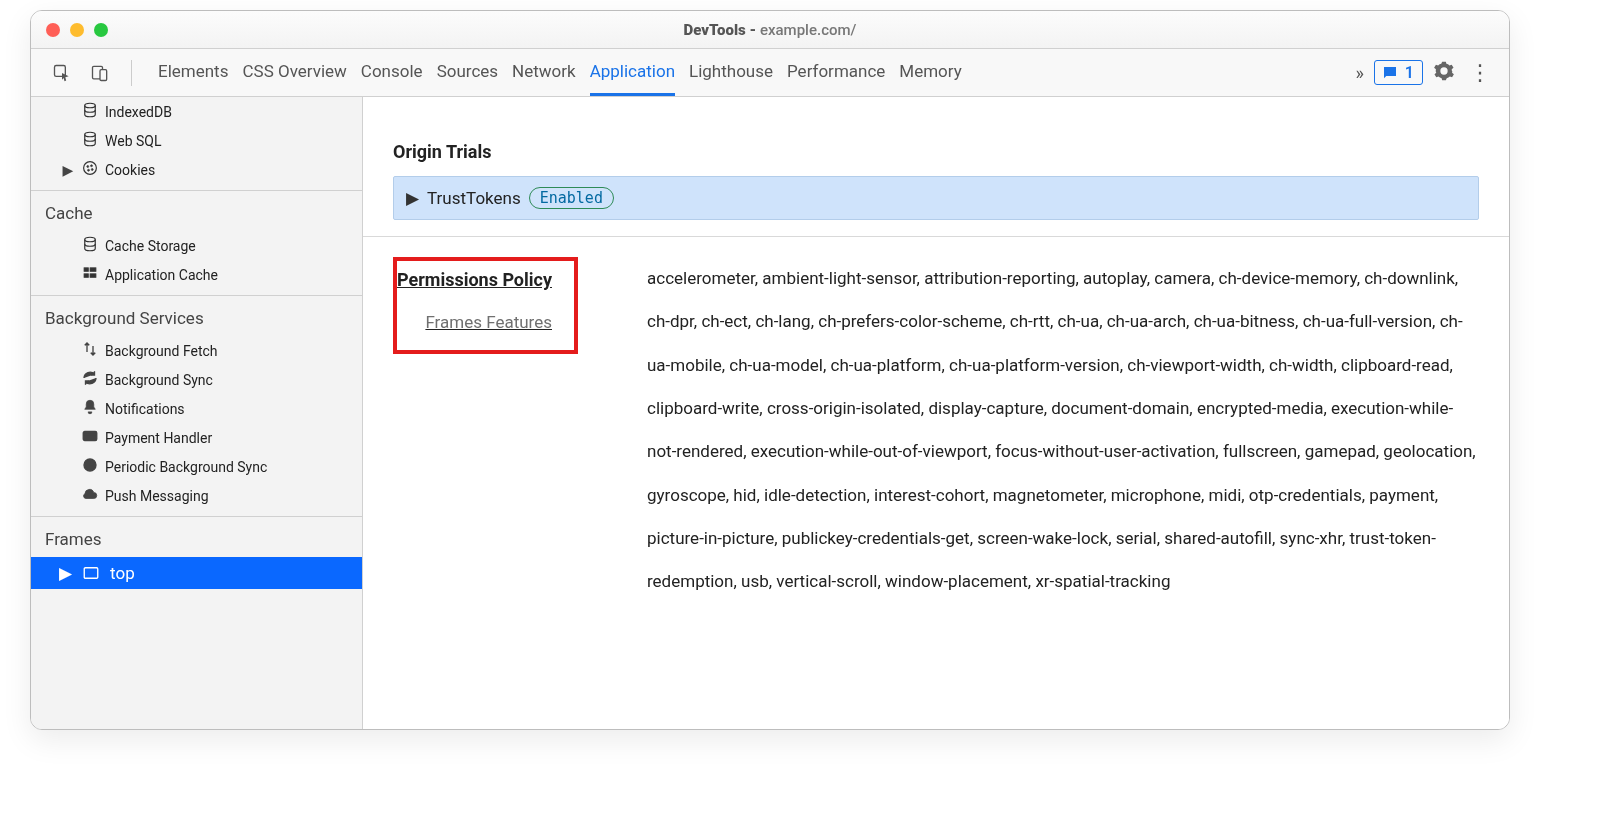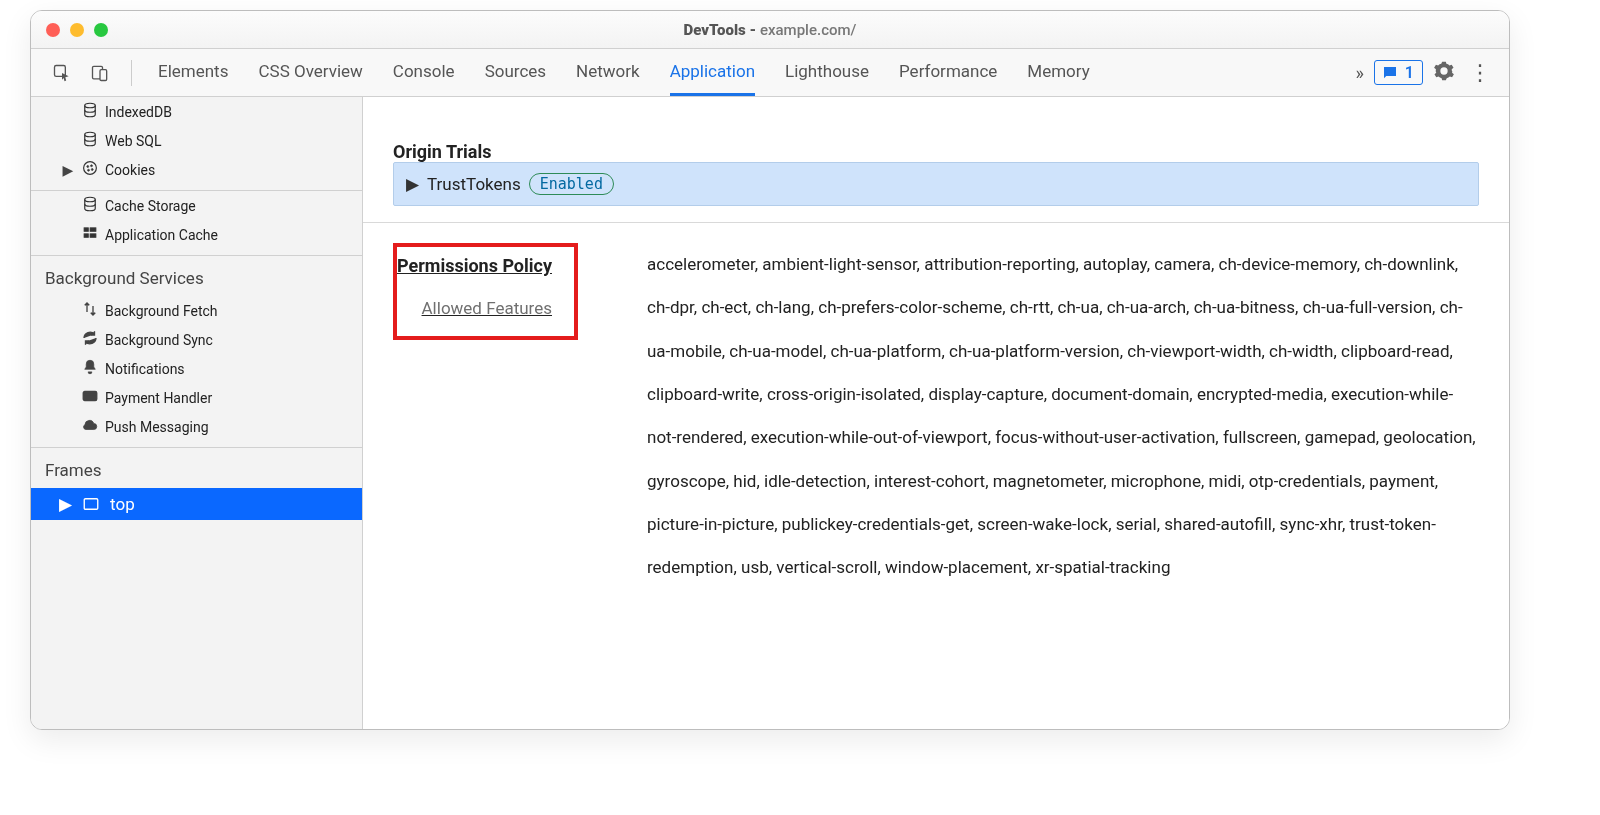--- a/index.html
+++ b/index.html
@@ -22,21 +22,21 @@
   .titlebar-title .domain { color:#777; font-weight:500; }
 
   .toolbar {
     height:48px; border-bottom:1px solid #d0d0d0; background:#f8f8f8;
     display:flex; align-items:center; padding:0 6px;
   }
   .tb-left{ display:flex; align-items:center; gap:4px; padding:0 8px; }
   .tb-icon{ width:34px; height:34px; display:flex; align-items:center; justify-content:center; color:#555; border-radius:4px;}
   .tb-icon svg{width:20px;height:20px;stroke:#555;fill:none;stroke-width:1.6;}
   .tb-divider{ width:1px; height:26px; background:#ccc; margin:0 10px; }
-  .tabs { display:flex; align-items:stretch; gap:30px; flex:1; height:100%; padding-left:8px;}
+  .tabs { display:flex; align-items:stretch; gap:14px; flex:1; height:100%; padding-left:8px;}
   .tab { display:flex; align-items:center; font-size:17px; color:#555; height:100%; border-bottom:3px solid transparent; }
   .tab.active { color:#1a73e8; border-bottom-color:#1a73e8; }
   .tb-right{ display:flex; align-items:center; gap:10px; padding-right:8px;}
   .more-chev{color:#555; font-size:18px;}
   .issues-badge{ display:flex; align-items:center; gap:6px; border:1px solid #1a73e8; color:#1a73e8; padding:2px 8px 2px 6px; border-radius:3px; font-weight:600;}
   .issues-badge svg{width:18px;height:18px;fill:#1a73e8;}
   .gear, .kebab { color:#555; }
   .gear svg{width:22px;height:22px;fill:#666;}
   .kebab{font-size:22px; padding:0 4px;}
 
@@ -49,21 +49,21 @@
   .tree-item .caret{ width:14px; text-align:center; color:#444;}
   .tree-item svg{width:18px;height:18px;stroke:#444;fill:#444;}
   .tree-item .label{ }
   .frames-group{}
   .frame-top{ background:#0a68ff; color:#fff; display:flex; align-items:center; gap:10px; padding:6px 10px 6px 28px; font-size:17px;}
   .frame-top svg{stroke:#fff;fill:none;}
   .frame-top .caret{color:#fff;}
 
   .main { flex:1; overflow:auto; background:#fff; }
   .pane-section{ padding:24px 30px 16px 30px; border-bottom:1px solid #d9d9d9;}
-  .section-title{ font-weight:700; font-size:18px; }
+  .section-title{ font-weight:700; font-size:18px; margin-bottom:14px;}
   .trial-row{
     background:#cfe3fb; border:1px solid #b3cdea; border-radius:2px;
     padding:10px 12px; display:flex; align-items:center; gap:8px; font-size:17px;
   }
   .trial-row .caret{color:#333;}
   .badge-enabled{
     display:inline-block; border:1.5px solid #2e8b57; color:#0369a1; border-radius:14px;
     padding:1px 10px; font-family: ui-monospace, Menlo, monospace; font-size:15px;
   }
 
@@ -163,20 +163,21 @@
                   <circle cx="9" cy="10" r="1.3" fill="#333"></circle>
                   <circle cx="14" cy="9" r="1.3" fill="#333"></circle>
                   <circle cx="10" cy="15" r="1.3" fill="#333"></circle>
                   <circle cx="15" cy="14" r="1.3" fill="#333"></circle>
                 </svg></span>
               <span class="label">Cookies</span>
             </div>
           </div>
 
         <div class="group">
+          <div class="group-header">Cache</div>
           <div id="cache-group">
               <div class="tree-item">
                 <span><svg viewBox="0 0 24 24">
                     <ellipse cx="12" cy="6" rx="7" ry="3" fill="none" stroke="#333" stroke-width="1.6"></ellipse>
                     <path d="M5 6v12c0 1.7 3.1 3 7 3s7-1.3 7-3V6" fill="none" stroke="#333" stroke-width="1.6"></path>
                     <path d="M5 12c0 1.7 3.1 3 7 3s7-1.3 7-3" fill="none" stroke="#333" stroke-width="1.6"></path>
                   </svg></span>
                 <span class="label">Cache Storage</span>
               </div>
               <div class="tree-item">
@@ -217,20 +218,27 @@
                     <path d="M12 3a5 5 0 0 0-5 5v4l-2 3h14l-2-3V8a5 5 0 0 0-5-5zm0 18a2.5 2.5 0 0 0 2.5-2.5h-5A2.5 2.5 0 0 0 12 21z"></path>
                   </svg></span>
                 <span class="label">Notifications</span>
               </div>
               <div class="tree-item">
                 <span><svg viewBox="0 0 24 24" stroke="#333" stroke-width="1.8" fill="none">
                     <rect x="3" y="6" width="18" height="12" rx="2"></rect>
                     <path d="M3 10h18"></path>
                   </svg></span>
                 <span class="label">Payment Handler</span>
+              </div>
+              <div class="tree-item">
+                <span><svg viewBox="0 0 24 24" stroke="#333" stroke-width="1.8" fill="none">
+                    <circle cx="12" cy="12" r="8"></circle>
+                    <path d="M12 8v4l3 2"></path>
+                  </svg></span>
+                <span class="label">Periodic Background Sync</span>
               </div>
               <div class="tree-item">
                 <span><svg viewBox="0 0 24 24" fill="#333">
                     <path d="M6 18h11a4 4 0 0 0 0-8 6 6 0 0 0-11.7 1.5A3.5 3.5 0 0 0 6 18z"></path>
                   </svg></span>
                 <span class="label">Push Messaging</span>
               </div>
             </div>
         </div>
 
@@ -255,21 +263,21 @@
             <span>TrustTokens</span>
             <span class="badge-enabled">Enabled</span>
           </div>
         </div>
 
         <div class="perm-section">
           <div class="perm-grid">
             <div class="perm-left">
               <div class="highlight-box">
                 <div class="section-title">Permissions Policy</div>
-                <span class="allowed-label">Allowed Features</span>
+                <span class="allowed-label">Frames Features</span>
               </div>
             </div>
             <div class="perm-right">accelerometer, ambient-light-sensor, attribution-reporting, autoplay, camera, ch-device-memory, ch-downlink, ch-dpr, ch-ect, ch-lang, ch-prefers-color-scheme, ch-rtt, ch-ua, ch-ua-arch, ch-ua-bitness, ch-ua-full-version, ch-ua-mobile, ch-ua-model, ch-ua-platform, ch-ua-platform-version, ch-viewport-width, ch-width, clipboard-read, clipboard-write, cross-origin-isolated, display-capture, document-domain, encrypted-media, execution-while-not-rendered, execution-while-out-of-viewport, focus-without-user-activation, fullscreen, gamepad, geolocation, gyroscope, hid, idle-detection, interest-cohort, magnetometer, microphone, midi, otp-credentials, payment, picture-in-picture, publickey-credentials-get, screen-wake-lock, serial, shared-autofill, sync-xhr, trust-token-redemption, usb, vertical-scroll, window-placement, xr-spatial-tracking</div>
           </div>
         </div>
       </div>
     </div>
 
   </div>
 </div>

